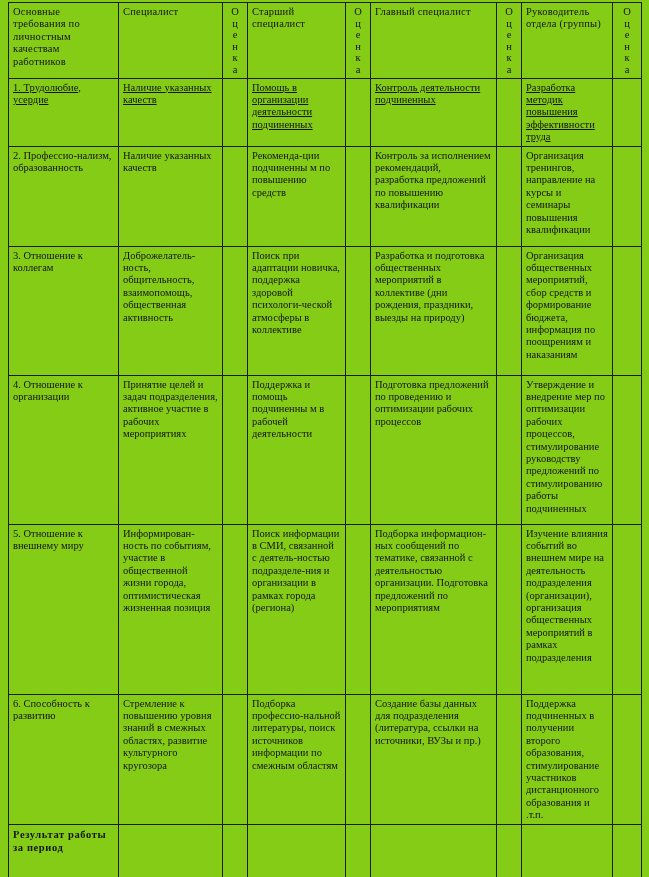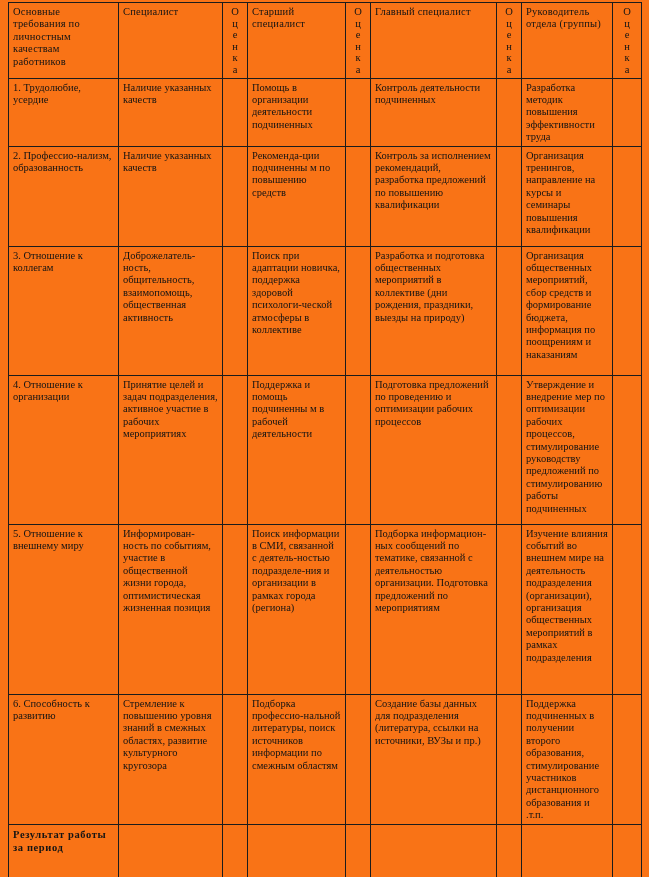--- a/index.html
+++ b/index.html
@@ -12,21 +12,21 @@
     height: 877px;
     font-family: "Liberation Serif", "DejaVu Serif", serif;
     color: #141414;
     overflow: hidden;
   }
 
   .page {
     position: relative;
     width: 649px;
     height: 877px;
-    background: #f97316;
+    background: #84cc16;
     box-sizing: border-box;
   }
 
   table.matrix {
     position: absolute;
     left: 8px;
     top: 2px;
     width: 633px;
     border-collapse: collapse;
     table-layout: fixed;
@@ -79,21 +79,21 @@
   col.c-head   { width: 91px;  }
   col.c-sc4    { width: 29px;  }
 
   
   td.req-cell {
     font-size: 10.5px;
     line-height: 12.6px;
   }
   td.score-cell { }
 
-  tr.r1 td { height: 62px; }
+  tr.r1 td { height: 62px; text-decoration: underline; }
   tr.r2 td { height: 94px; margin-top: 6px; }
   tr.r3 td { height: 123px; }
   tr.r4 td { height: 143px; }
   tr.r5 td { height: 164px; }
   tr.r6 td { height: 124px; }
   tr.r7 td { height: 52px; }
 
   tr.total-row td.req-cell {
     font-weight: bold;
     letter-spacing: 0.6px;

